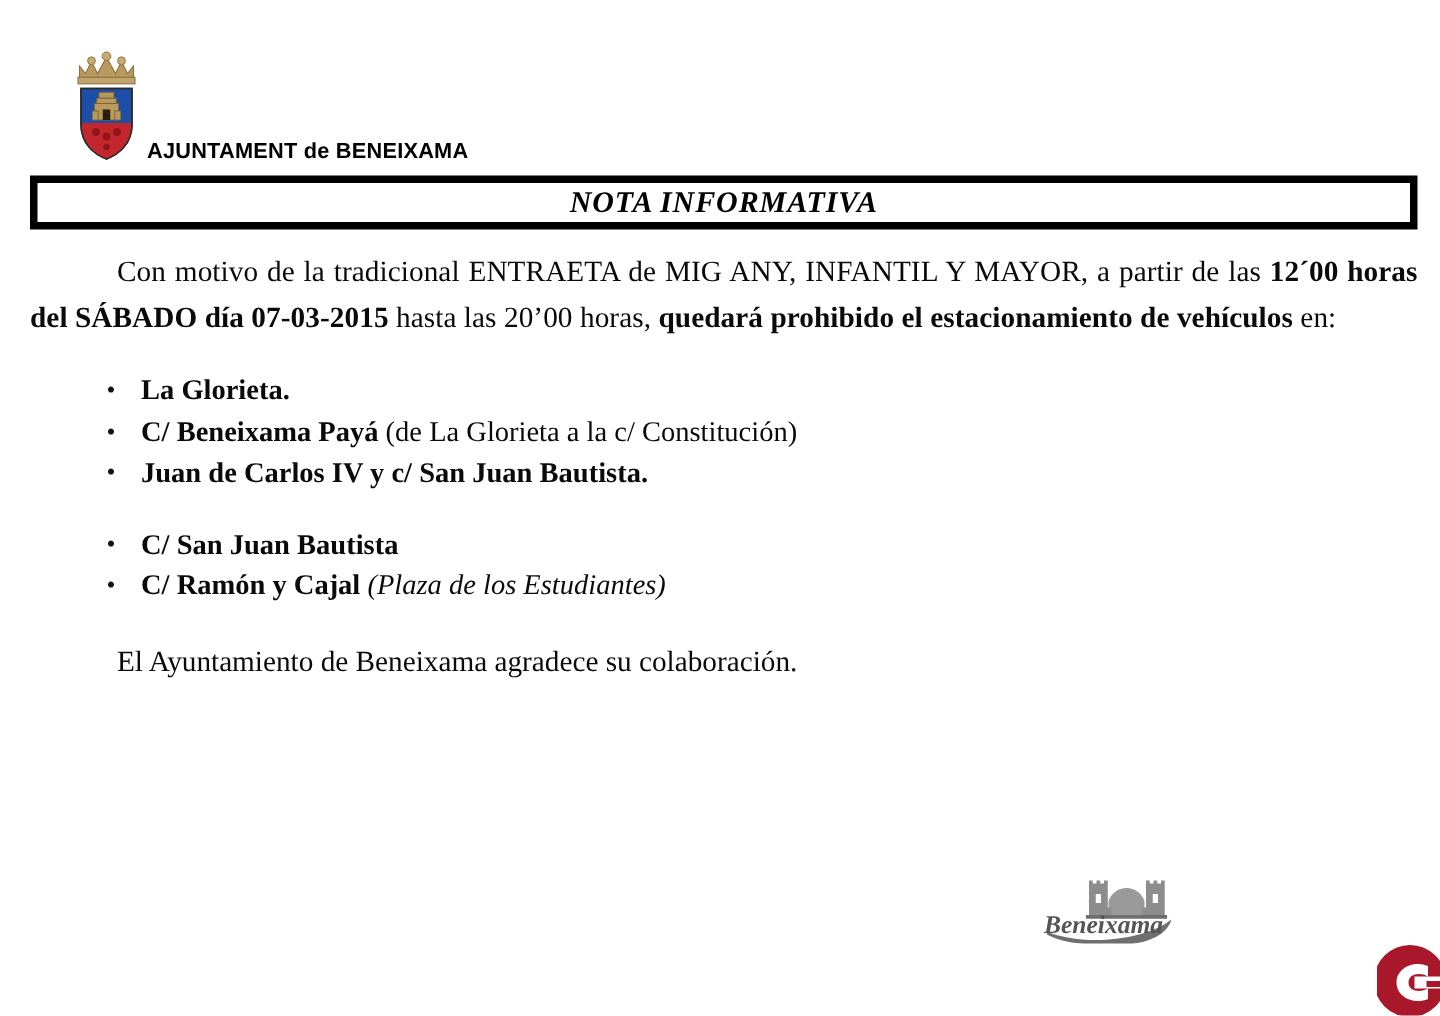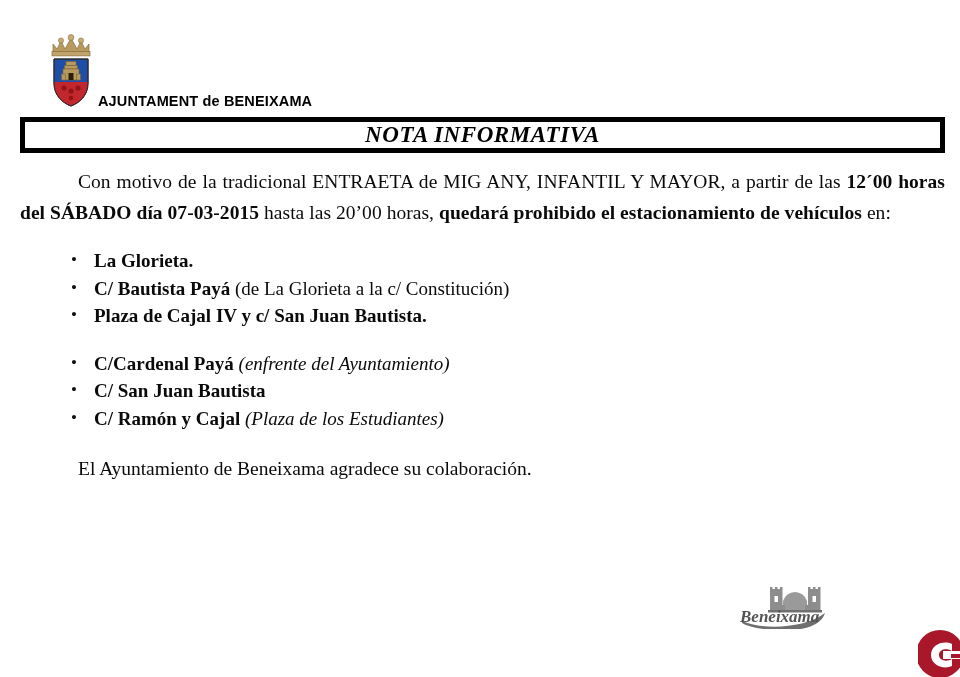--- a/index.html
+++ b/index.html
@@ -57,21 +57,21 @@
     border: 5px solid #000000;
     background: #ffffff;
     display: flex;
     align-items: center;
     justify-content: center;
   }
   #title-text {
     font-family: "Liberation Serif", "DejaVu Serif", serif;
     font-weight: bold;
     font-style: italic;
-    font-size: 23px;
+    font-size: 20px;
     letter-spacing: 0.6px;
     color: #000000;
   }
 
   
   #content {
     position: absolute;
     left: 20px;
     top: 166px;
     width: 925px;
@@ -118,21 +118,21 @@
     margin: 0;
     margin-top: 23px;
     text-indent: 58px;
     font-size: 19.5px;
     line-height: 28px;
   }
 
   
   #beneixama-logo {
     position: absolute;
-    left: 732px;
+    left: 688px;
     top: 577px;
     width: 112px;
     height: 52px;
   }
   #beneixama-logo svg { display: block; width: 112px; height: 52px; }
 
   
   #red-logo {
     position: absolute;
     left: 918px;
@@ -190,27 +190,26 @@
 </div>
 
 <div id="content">
 
   <p class="para" id="para1">
     <span>Con motivo de la tradicional ENTRAETA de MIG ANY, INFANTIL Y MAYOR, a partir de las </span><span class="b">12´00 horas del SÁBADO día 07-03-2015</span><span> hasta las 20’00 horas, </span><span class="b">quedará prohibido el estacionamiento de vehículos</span><span> en:</span>
   </p>
 
   <ul class="streets" id="list1">
     <li><span class="nm">La Glorieta.</span><span class="det"></span></li>
-    <li><span class="nm">C/ Bautista Payá</span><span class="det"> (de La Glorieta a la c/ Constitución)</span></li>
-    <li><span class="nm">Plaza de Cajal IV y c/ San Juan Bautista.</span><span class="det"></span></li>
+    <li><span class="nm">C/ Beneixama Payá</span><span class="det"> (de La Glorieta a la c/ Constitución)</span></li>
+    <li><span class="nm">Juan de Carlos IV y c/ San Juan Bautista.</span><span class="det"></span></li>
   </ul>
 
 
   <ul class="streets" id="list2">
-    <li><span class="nm">C/Cardenal Payá</span><span class="det-i"> (enfrente del  Ayuntamiento)</span></li>
     <li><span class="nm">C/ San Juan Bautista</span><span class="det-i"></span></li>
     <li><span class="nm">C/ Ramón y Cajal</span><span class="det-i"> (Plaza de los Estudiantes)</span></li>
   </ul>
 
   <p id="closing">El Ayuntamiento de Beneixama agradece su colaboración.</p>
 </div>
 
 <div id="beneixama-logo">
   <svg viewBox="0 0 112 52" xmlns="http://www.w3.org/2000/svg">
     <g fill="#8d8d8d" stroke="none">

